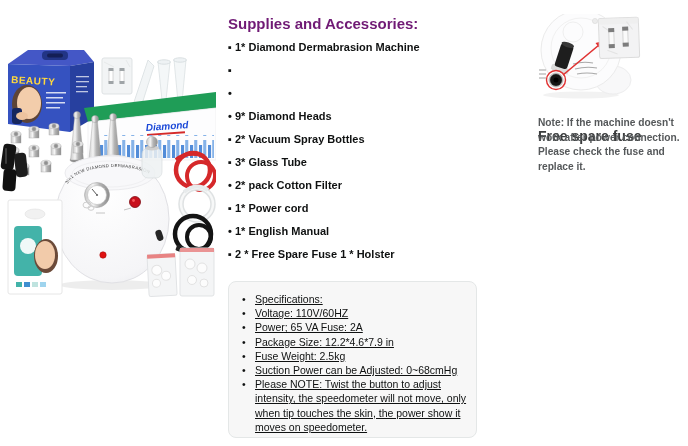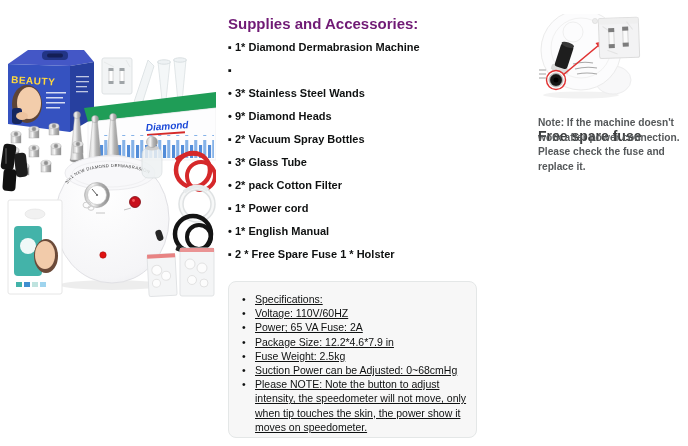--- a/index.html
+++ b/index.html
@@ -260,21 +260,20 @@
   <ul class="supplies-list">
     <li>
         <span class="mk">▪</span>
         <span>1* Diamond Dermabrasion Machine</span>
       </li>
     <li>
         <span class="mk">▪</span>
       </li>
     <li>
         <span class="mk">•</span>
-        <span>3* Stainless Steel Wands</span>
       </li>
     <li>
         <span class="mk">•</span>
         <span>9* Diamond Heads</span>
       </li>
     <li>
         <span class="mk">▪</span>
         <span>2* Vacuum Spray Bottles</span>
       </li>
     <li>
@@ -320,21 +319,21 @@
       <li>
           <span class="blt">•</span>
           <span class="txt">Fuse Weight: 2.5kg</span>
         </li>
       <li>
           <span class="blt">•</span>
           <span class="txt">Suction Power can be Adjusted: 0~68cmHg</span>
         </li>
       <li>
           <span class="blt">•</span>
-          <span class="txt">Please NOTE: Note the button to adjust intensity, the speedometer will not move, only when tip touches the skin, the power show it moves on speedometer.</span>
+          <span class="txt">Please NOTE: Twist the button to adjust intensity, the speedometer will not move, only when tip touches the skin, the power show it moves on speedometer.</span>
         </li>
     </ul>
   </div>
 
   <svg class="photo-fuse" width="104" height="88" viewBox="0 0 104 88">
     <g>
       <ellipse cx="44" cy="81" rx="38" ry="3.5" fill="#000000" opacity="0.05"></ellipse>
       <ellipse cx="76" cy="66" rx="18" ry="14" fill="#f8f8f9" stroke="#ededee"></ellipse>
       <circle cx="44" cy="36" r="40" fill="#fcfcfd" stroke="#ebebeb"></circle>
       <circle cx="44" cy="34" r="30" fill="none" stroke="#f1f1f1"></circle>

